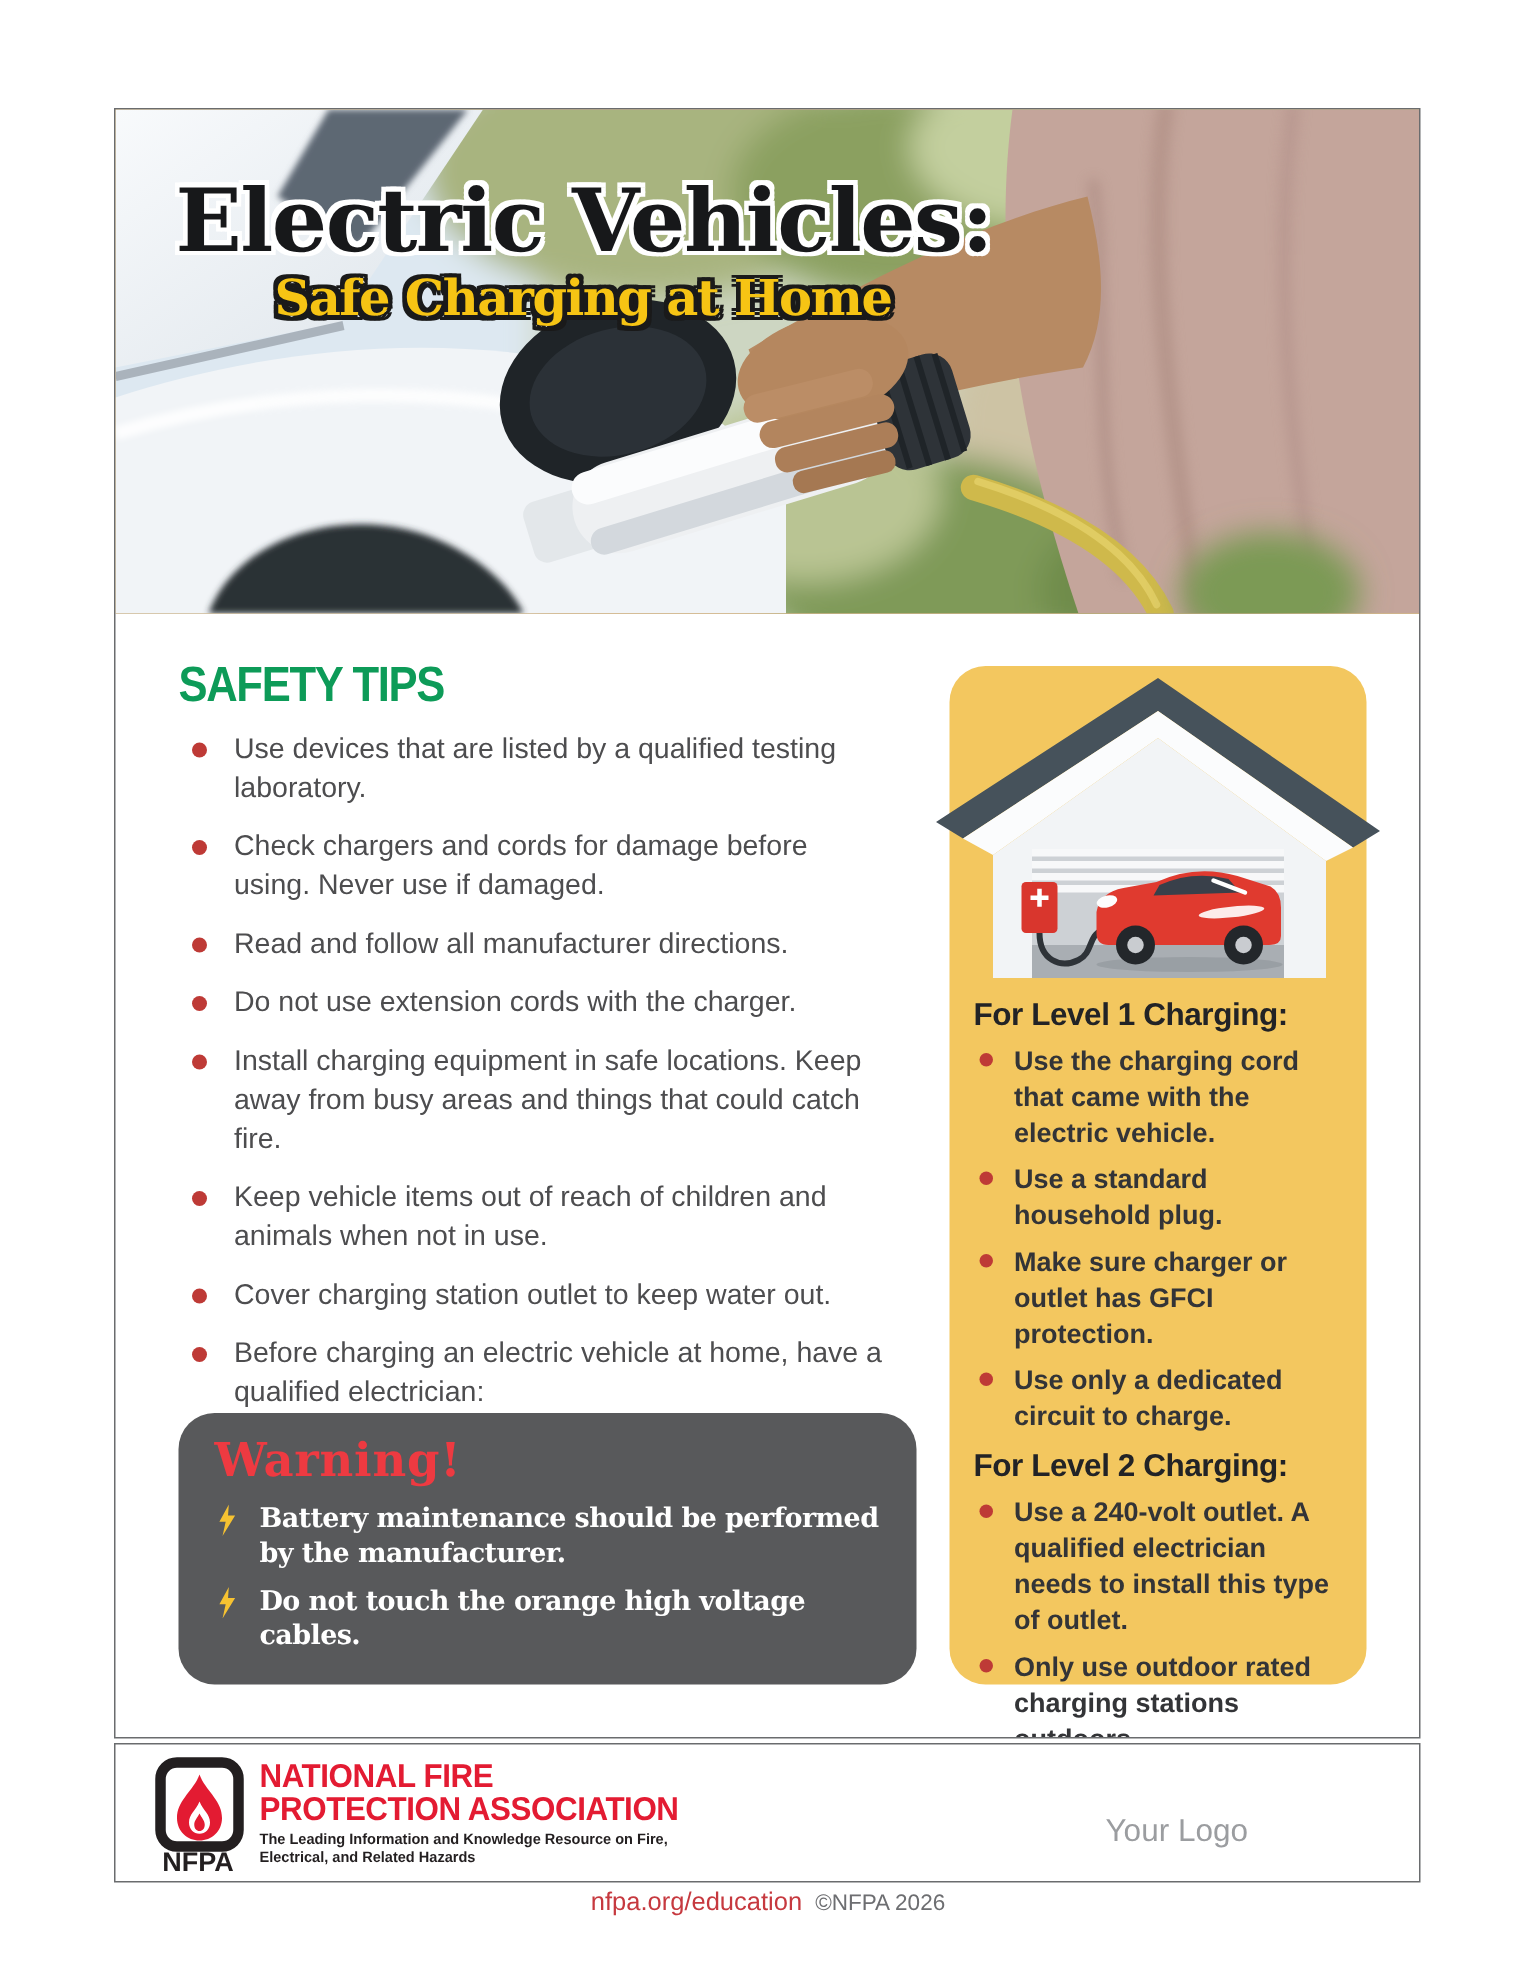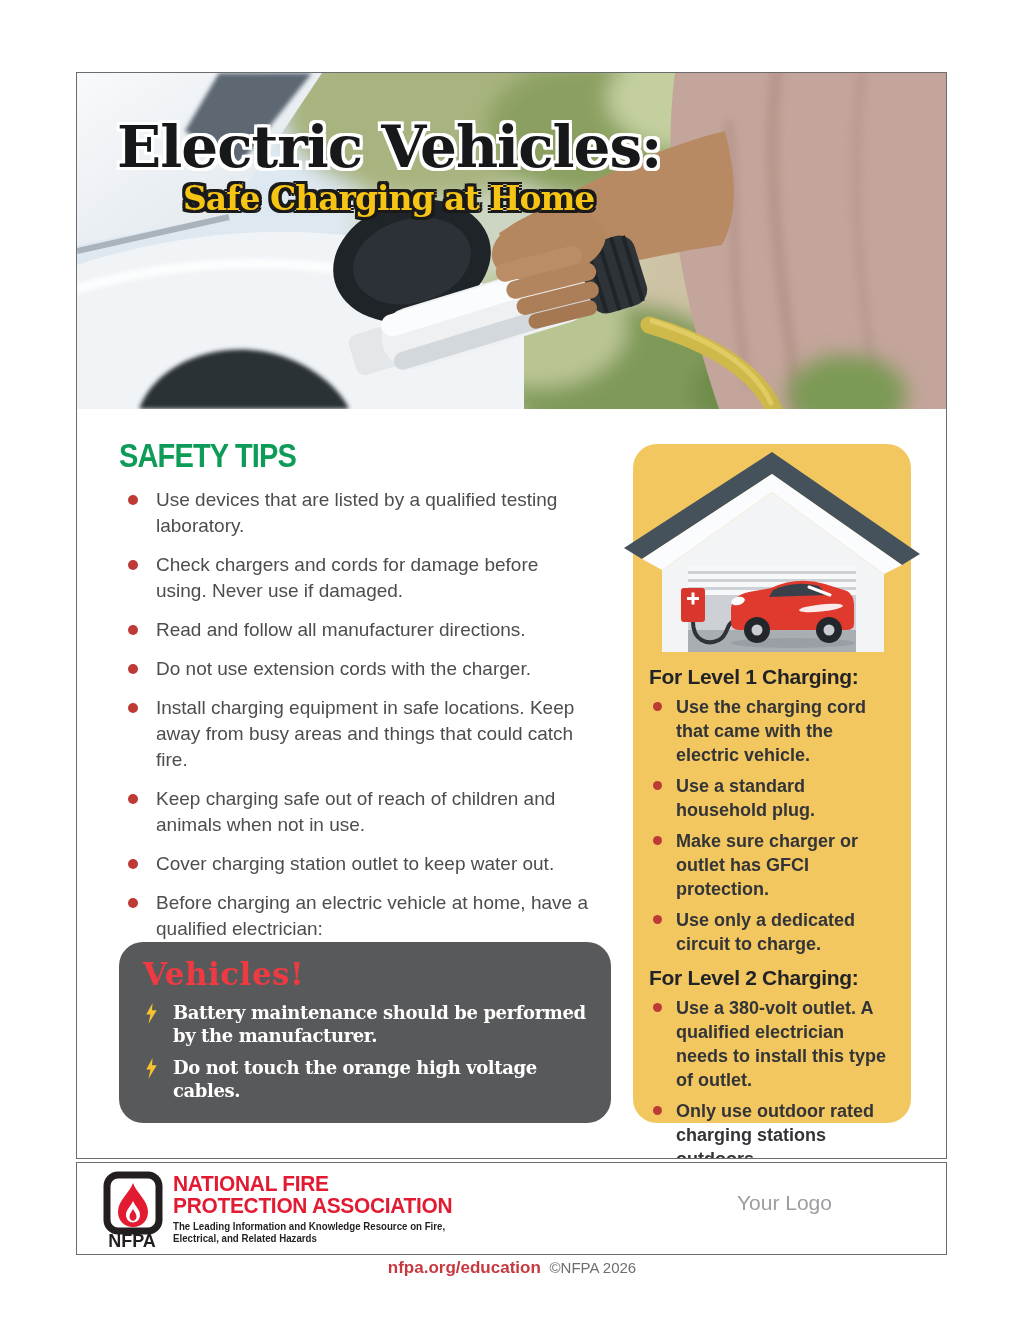--- a/index.html
+++ b/index.html
@@ -54,23 +54,23 @@
   ul.lvl>li::before{content:"";position:absolute;left:4px;top:7px;width:9px;height:9px;
             border-radius:50%;background:#be3a36;}
   
   .footerbox{position:absolute;left:76px;top:1162px;width:871px;height:93px;
              border:1px solid #6a6c6e;box-sizing:border-box;background:#fff;}
   .nfpa-logo{position:absolute;left:24px;top:8px;width:64px;height:78px;}
   .org{position:absolute;left:96px;top:10px;color:#e31b32;font-weight:bold;font-size:22px;
        line-height:22px;letter-spacing:-.3px;transform:scaleX(.95);transform-origin:left;}
   .tagline{position:absolute;left:96px;top:58px;color:#231f20;font-weight:bold;font-size:10px;
        line-height:12px;transform:scaleX(.97);transform-origin:left;}
-  .your-logo{position:absolute;left:660px;top:28px;color:#9b9da0;font-size:21px;}
+  .your-logo{position:absolute;left:660px;top:46px;color:#9b9da0;font-size:21px;}
   .urlline{position:absolute;left:0;top:1258px;width:1024px;text-align:center;font-size:17px;}
-  .urlline .url{color:#c6393f;font-weight:bold;}
+  .urlline .url{color:#c6393f;font-weight:normal;}
   .urlline .copy{color:#6d6e71;font-size:15px;margin-left:4px;}
 </style>
 </head>
 <body>
 
 <div class="canvas">
 
   <div class="sheet">
 
     <div class="photo">
@@ -151,34 +151,34 @@
     </div>
 
     <div class="safety">
       <h2 class="safety-heading">SAFETY TIPS</h2>
       <ul class="tips">
         <li><span>Use devices that are listed by a qualified testing laboratory.</span></li>
         <li><span>Check chargers and cords for damage before using. Never use if damaged.</span></li>
         <li><span>Read and follow all manufacturer directions.</span></li>
         <li><span>Do not use extension cords with the charger.</span></li>
         <li><span>Install charging equipment in safe locations. Keep away from busy areas and things that could catch fire.</span></li>
-        <li><span>Keep charging safe out of reach of children and animals when not in use.</span></li>
+        <li><span>Keep vehicle items out of reach of children and animals when not in use.</span></li>
         <li><span>Cover charging station outlet to keep water out.</span></li>
         <li>
           <span>Before charging an electric vehicle at home, have a qualified electrician:</span>
           <ul class="subtips">
             <li><span>Check your electrical system to see if it can handle charging.</span></li>
             <li><span>Install a new circuit just for your charging device.</span></li>
           </ul>
         </li>
       </ul>
     </div>
 
     <div class="warning">
-      <h3 class="warning-heading">Vehicles!</h3>
+      <h3 class="warning-heading">Warning!</h3>
       <ul class="warnlist">
         <li>
           <svg class="bolt" viewBox="0 0 12 20">
               <path d="M7 0 L1 11 H5 L3 20 L11 7 H6.5 Z" fill="#f6c231"></path>
             </svg>
           <span>Battery maintenance should be performed by the manufacturer.</span></li>
         <li>
           <svg class="bolt" viewBox="0 0 12 20">
               <path d="M7 0 L1 11 H5 L3 20 L11 7 H6.5 Z" fill="#f6c231"></path>
             </svg>
@@ -218,21 +218,21 @@
     <div class="panel-inner">
       <h3 class="lvl-heading">For Level 1 Charging:</h3>
       <ul class="lvl">
         <li><span>Use the charging cord that came with the electric vehicle.</span></li>
         <li><span>Use a standard household plug.</span></li>
         <li><span>Make sure charger or outlet has GFCI protection.</span></li>
         <li><span>Use only a dedicated circuit to charge.</span></li>
       </ul>
       <h3 class="lvl-heading second">For Level 2 Charging:</h3>
       <ul class="lvl">
-        <li><span>Use a 380-volt outlet. A qualified electrician needs to install this type of outlet.</span></li>
+        <li><span>Use a 240-volt outlet. A qualified electrician needs to install this type of outlet.</span></li>
         <li><span>Only use outdoor rated charging stations outdoors.</span></li>
         <li><span>Keep cords off the ground.</span></li>
       </ul>
     </div>
   </div>
 
   <div class="footerbox">
     <svg class="nfpa-logo" viewBox="0 0 64 78">
       <rect x="6" y="4" width="52" height="56" rx="11" fill="#ffffff" stroke="#231f20" stroke-width="7"></rect>
       <path d="M32,12 C28,23 17,29 17,41 C17,50 24,56 32,56 C40,56 47,50 47,41 C47,29 36,23 32,12 Z" fill="#e31b32"></path>

